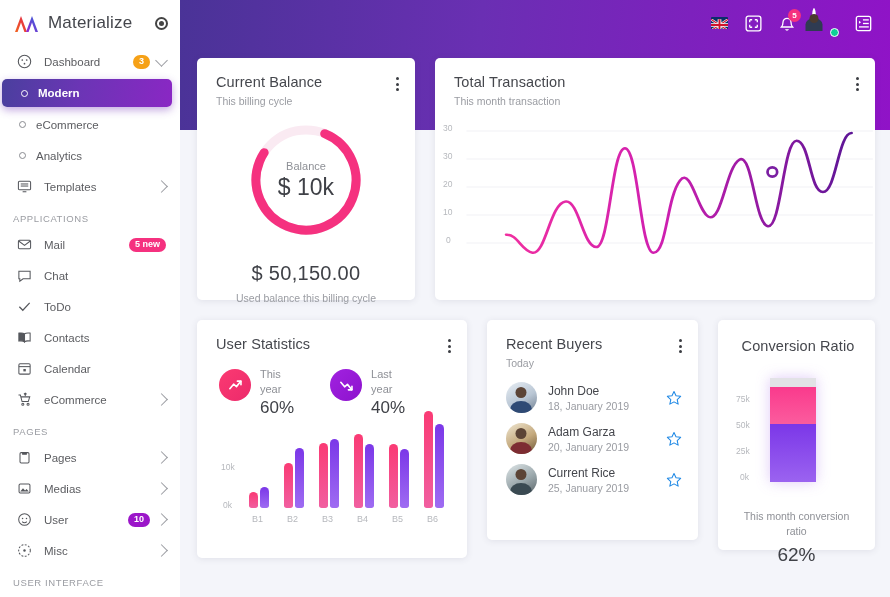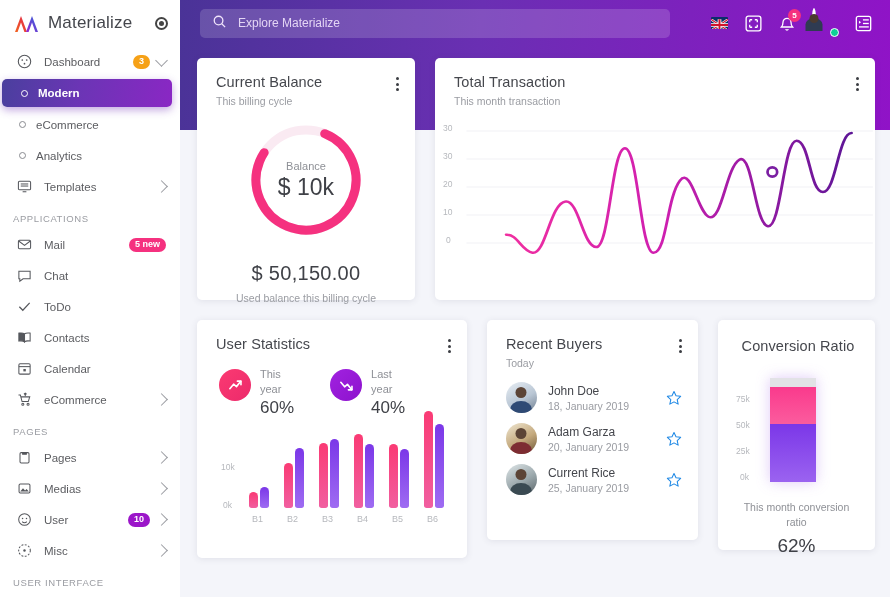--- a/index.html
+++ b/index.html
@@ -195,21 +195,21 @@
   .b-name { font-size: 12px; color: #44464c; }
   .b-date { font-size: 10.5px; color: #9a9ca2; margin-top: 2px; }
   .star { margin-left: auto; color: #1e88e5; display: flex; }
 
   .conv-chart { position: relative; height: 118px; margin-top: 18px; }
   .conv-bar {
     position: absolute; left: 52px; width: 46px; bottom: 8px; height: 104px;
     filter: drop-shadow(0 0 7px rgba(150,80,230,.30));
   }
   .conv-seg { position: absolute; left: 0; width: 100%; }
-  .conv-foot { text-align: center; font-size: 10.5px; color: #8e9096; line-height: 1.45; padding: 0 20px; margin-top: 10px;}
+  .conv-foot { text-align: center; font-size: 10.5px; color: #8e9096; line-height: 1.45; padding: 0 20px; margin-top: 19px;}
   .conv-pct { text-align: center; font-size: 19px; color: #3f4147; margin-top: 5px; }
 </style>
 </head>
 <body>
 
 <div id="app">
 
   <aside id="sidebar">
 
     <div class="brand">
@@ -409,29 +409,20 @@
           </span>
       </div>
 
       <div class="nav-section">USER INTERFACE</div>
     </nav>
   </aside>
 
   <div id="header-bg"></div>
 
   <header id="header">
-    <div class="searchbox">
-      <span>
-        <svg width="15" height="15" viewBox="0 0 16 16" fill="none" stroke="#f0e4fb" stroke-width="1.4">
-          <circle cx="7" cy="7" r="4.6"></circle>
-            <line x1="10.4" y1="10.4" x2="14" y2="14"></line>
-        </svg>
-      </span>
-      <input class="search-input" type="text" value="" placeholder="Explore Materialize" style="">
-    </div>
 
     <div class="head-right">
       <span class="h-ico">
         <span class="flag">
           <svg width="17" height="12" viewBox="0 0 60 40">
             <rect width="60" height="40" fill="#0b2e69"></rect>
             <path d="M0,0 L60,40 M60,0 L0,40" stroke="#fff" stroke-width="8"></path>
             <path d="M0,0 L60,40 M60,0 L0,40" stroke="#cf142b" stroke-width="4"></path>
             <path d="M30,0 V40 M0,20 H60" stroke="#fff" stroke-width="13"></path>
             <path d="M30,0 V40 M0,20 H60" stroke="#cf142b" stroke-width="7"></path>

